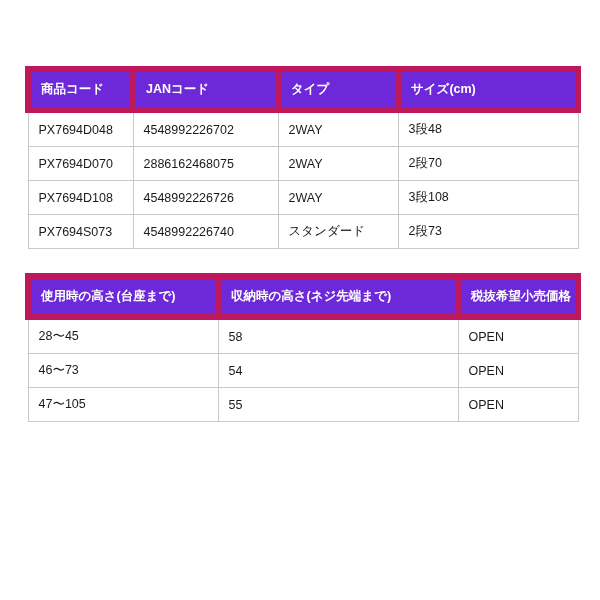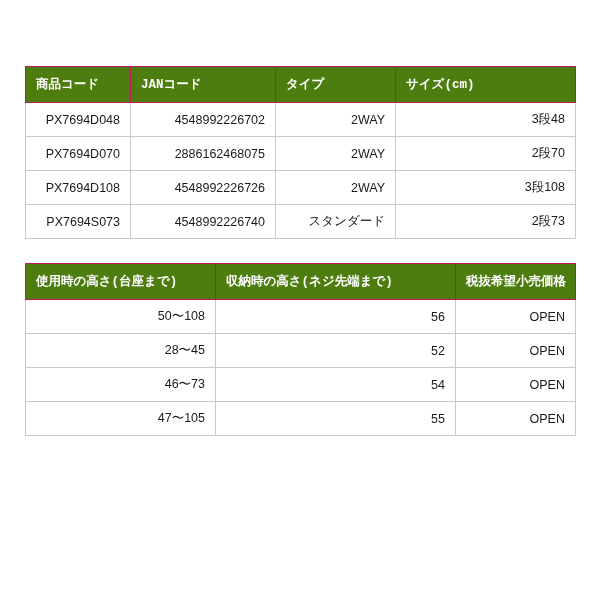--- a/index.html
+++ b/index.html
@@ -21,34 +21,33 @@
     box-sizing: border-box;
     padding: 66px 25px 0 25px;
   }
   table.spec {
     border-collapse: collapse;
     table-layout: fixed;
     width: 550px;
     background: #ffffff;
   }
   table.spec th {
-    background: #4d7c0f;
+    background: #6d28d9;
     color: #ffffff;
     font-size: 12.5px;
     font-weight: bold;
     text-align: left;
     padding: 9px 10px;
-    border: 1px solid #be185d;
+    border: 6px solid #be185d;
     white-space: nowrap;
-    font-family: Liberation Mono, monospace;
   }
   table.spec td {
     font-size: 12.5px;
     color: #1a1a1a;
-    text-align: right;
+    text-align: left;
     padding: 8px 10px;
     border: 1px solid #c9c9c9;
     background: #ffffff;
     white-space: nowrap;
   }
   
   .t1 col.c1 { width: 105px; }
   .t1 col.c2 { width: 145px; }
   .t1 col.c3 { width: 120px; }
   .t1 col.c4 { width: 180px; }
@@ -118,27 +117,22 @@
     </colgroup>
     <thead>
       <tr>
         <th>使用時の高さ(台座まで)</th>
         <th>収納時の高さ(ネジ先端まで)</th>
         <th>税抜希望小売価格</th>
       </tr>
     </thead>
     <tbody>
       <tr>
-        <td>50〜108</td>
-        <td>56</td>
-        <td>OPEN</td>
-      </tr>
-      <tr>
         <td>28〜45</td>
-        <td>52</td>
+        <td>58</td>
         <td>OPEN</td>
       </tr>
       <tr>
         <td>46〜73</td>
         <td>54</td>
         <td>OPEN</td>
       </tr>
       <tr>
         <td>47〜105</td>
         <td>55</td>

